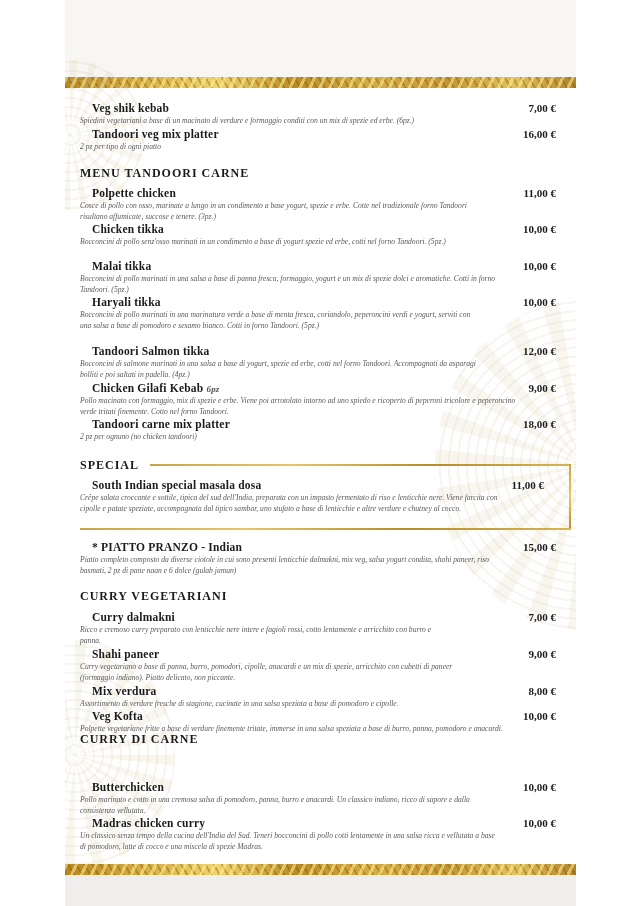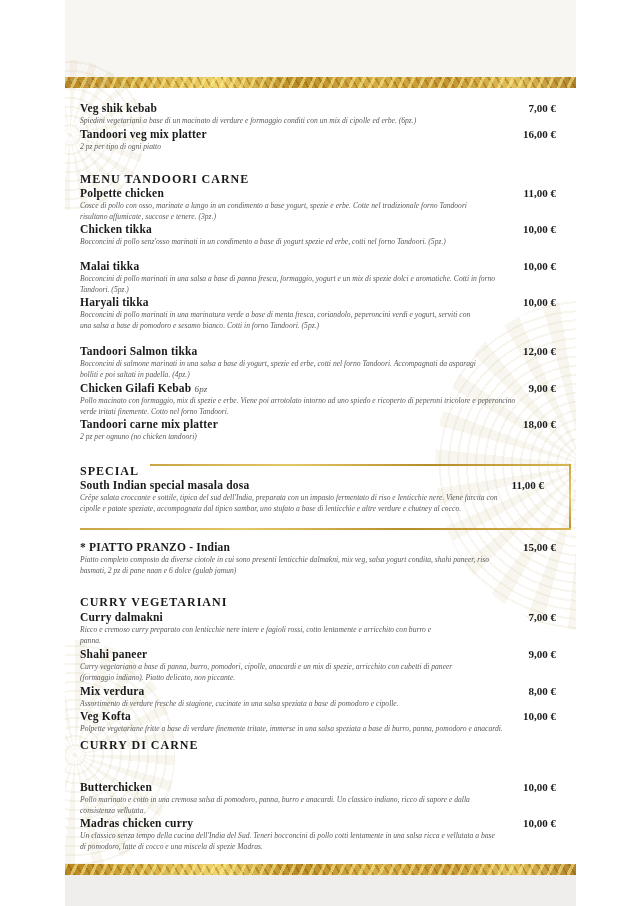--- a/index.html
+++ b/index.html
@@ -34,35 +34,35 @@
       pointer-events: none;
     }
     .m1 { left: -70px; top: 60px; width: 150px; height: 150px; }
     .m2 { left: 370px; top: 300px; width: 300px; height: 330px; }
     .m3 { left: -90px; top: 640px; width: 200px; height: 230px; }
 
     .content { position: absolute; left: 15px; top: 0; width: 476px; }
 
     .item { position: absolute; left: 0; width: 476px; }
     .item-name {
-      position: absolute; left: 0; top: 0;
+      position: absolute; left: 12px; top: 0;
       font-size: 11.5px; font-weight: bold; color: #1a1a1a; letter-spacing: 0.2px; white-space: nowrap;
     }
-    .item-name .qty { font-weight: normal; font-style: italic; font-size: 9px; color: #555; }
+    .item-name .qty { font-weight: bold; font-style: italic; font-size: 9px; color: #555; }
     .item-price {
       position: absolute; right: 0; top: 0;
       font-size: 11px; font-weight: bold; color: #1a1a1a; white-space: nowrap;
     }
     .item-desc {
       position: absolute; left: 0; top: 13px; width: 430px;
       font-size: 7.6px; font-style: italic; color: #5a5a5a; line-height: 11px;
     }
     .section-title {
       position: absolute; left: 0;
-      font-size: 12px; font-weight: bold; color: #1a1a1a; letter-spacing: 1px; white-space: nowrap; margin-top: 6px;
+      font-size: 12px; font-weight: bold; color: #1a1a1a; letter-spacing: 1px; white-space: nowrap;
     }
 
     .special-line-top {
       position: absolute; left: 70px; top: 464px; width: 421px; height: 2px;
       background: linear-gradient(90deg, #c9a545, #e4c766, #b78c2a, #d7b652);
     }
     .special-line-right {
       position: absolute; left: 489px; top: 464px; width: 2px; height: 66px;
       background: linear-gradient(180deg, #c9a545, #e4c766, #b78c2a);
     }
@@ -79,21 +79,21 @@
   <div class="gold top"></div>
   <div class="mandala m1"></div>
   <div class="mandala m2"></div>
   <div class="mandala m3"></div>
 
   <div class="content">
 
     <div class="item" style="top:102px">
       <span class="item-name">Veg shik kebab</span>
       <span class="item-price">7,00 €</span>
-      <div class="item-desc" style="width:476px">Spiedini vegetariani a base di un macinato di verdure e formaggio conditi con un mix di cipolle ed erbe. (6pz.)</div>
+      <div class="item-desc" style="width:476px">Spiedini vegetariani a base di un macinato di verdure e formaggio conditi con un mix di spezie ed erbe. (6pz.)</div>
     </div>
     <div class="item" style="top:128px">
       <span class="item-name">Tandoori veg mix platter</span>
       <span class="item-price">16,00 €</span>
       <div class="item-desc">2 pz per tipo di ogni piatto</div>
     </div>
 
     <div class="section-title" style="top:166px">MENU TANDOORI CARNE</div>
 
     <div class="item" style="top:187px">

